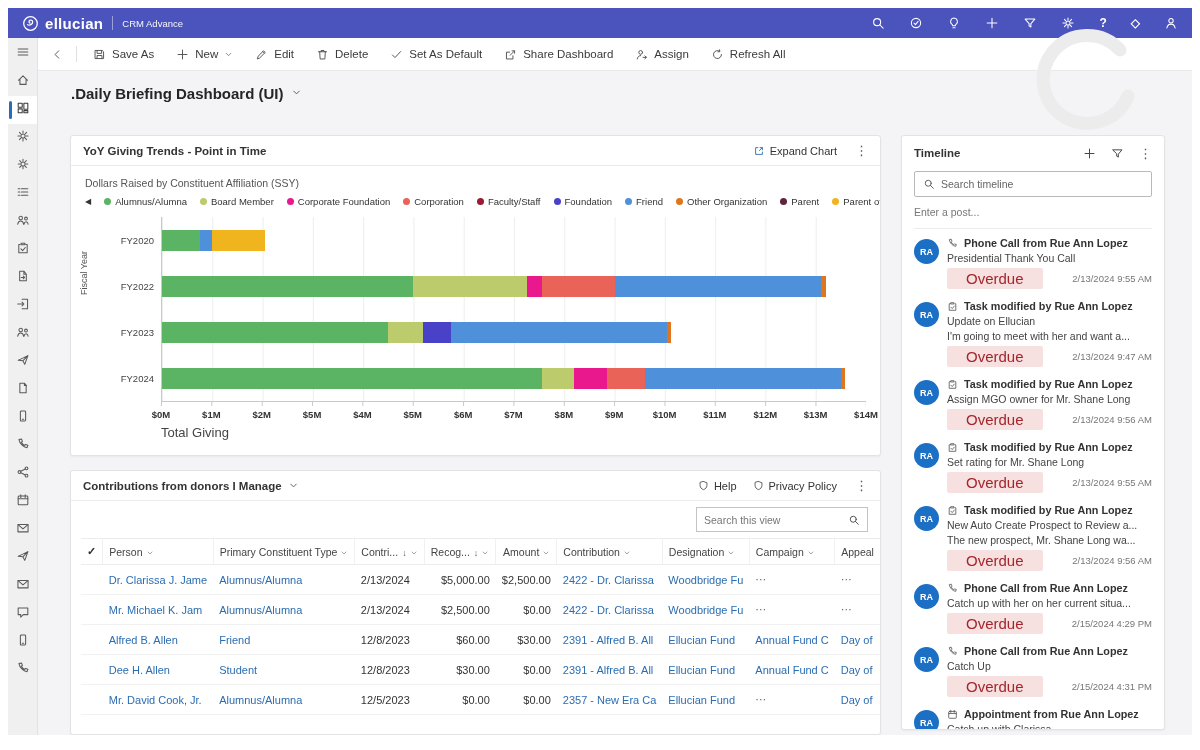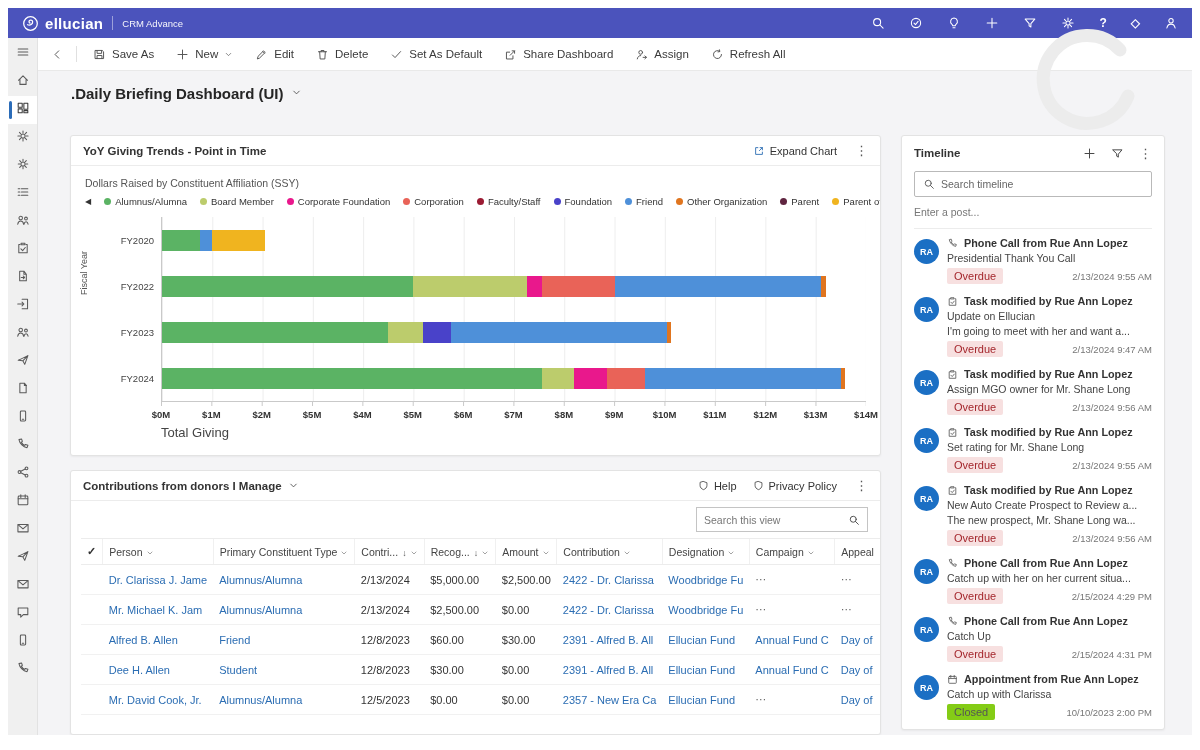--- a/index.html
+++ b/index.html
@@ -84,42 +84,42 @@
   .search-box svg { width:12px; height:12px; color:#444; flex:none; }
   .tbl-wrap { overflow:hidden; margin:0 0 0 10px; }
   table { border-collapse:collapse; table-layout:fixed; }
   thead th { height:26px; border-top:1px solid #ececec; border-bottom:1px solid #ececec; font-size:10.5px; font-weight:400; color:#444; text-align:left; padding:0 6px; white-space:nowrap; overflow:hidden; cursor:pointer; }
   thead th + th { border-left:1px solid #f0f0f0; }
   th .chev svg { width:8px; height:8px; color:#666; margin-left:3px; vertical-align:middle; }
   th .sort { font-size:9px; color:#555; margin-left:4px; }
   th.check { color:#333; font-size:11px; font-weight:700; text-align:center; }
   tbody td { height:30px; font-size:11px; color:#333; padding:0 6px; white-space:nowrap; overflow:hidden; border-bottom:1px solid #f1f1f1; }
   tbody td.link { color:#2b6db3; cursor:pointer; }
-  td.r, th.r { text-align:left; }
+  td.r, th.r { text-align:right; }
   td.dim { color:#666; }
 
   
   .tl-head { height:34px; display:flex; align-items:center; padding:0 12px; }
   .tl-title { font-size:11.5px; font-weight:700; color:#333; }
   .tl-actions { margin-left:auto; display:flex; align-items:center; gap:15px; color:#444; }
   .tl-actions svg { width:13px; height:13px; cursor:pointer; }
   .tl-search { margin:1px 12px 9px; height:26px; border:1px solid #b9b9b9; border-radius:2px; display:flex; align-items:center; gap:6px; padding:0 8px; background:#fff; }
   .tl-search svg { width:12px; height:12px; color:#555; flex:none; }
   .tl-search input { border:none; outline:none; flex:1; font-size:10.5px; color:#555; font-family:inherit; background:transparent; }
   .tl-search input::placeholder { color:#666; }
   .tl-post { margin:0 12px; font-size:10.5px; color:#777; padding-bottom:10px; border-bottom:1px solid #ececec; cursor:text; }
   .tl-entries { padding:2px 12px 0; overflow:hidden; }
   .entry { display:flex; gap:8px; padding:6px 0 5px; cursor:pointer; }
   .avatar { width:25px; height:25px; border-radius:50%; background:#1b6fc4; color:#fff; font-size:9px; font-weight:700; display:flex; align-items:center; justify-content:center; flex:none; margin-top:2px; }
   .entry-main { flex:1; min-width:0; }
   .entry-title { display:flex; align-items:center; gap:6px; font-size:10.8px; font-weight:700; color:#333; white-space:nowrap; overflow:hidden; }
   .entry-title svg { width:11px; height:11px; color:#555; flex:none; }
   .entry-line { font-size:10.5px; color:#444; margin-top:3px; white-space:nowrap; overflow:hidden; }
   .entry-meta { display:flex; align-items:center; margin-top:4px; }
-  .badge { font-size:11px; padding:2px 7px; border-radius:2px; }
+  .badge { font-size:15px; padding:2px 19px; border-radius:2px; }
   .badge.overdue { background:#f7e0e0; color:#a4262c; }
   .badge.closed  { background:#84cc16; color:#555; }
   .stamp { margin-left:auto; font-size:9.5px; color:#777; }
 
   .watermark { position:absolute; left:1025px; top:28px; width:125px; height:120px; z-index:6; pointer-events:none; }
   .watermark svg { stroke:#ececec; stroke-width:13; }
 </style>
 </head>
 <body>
 

